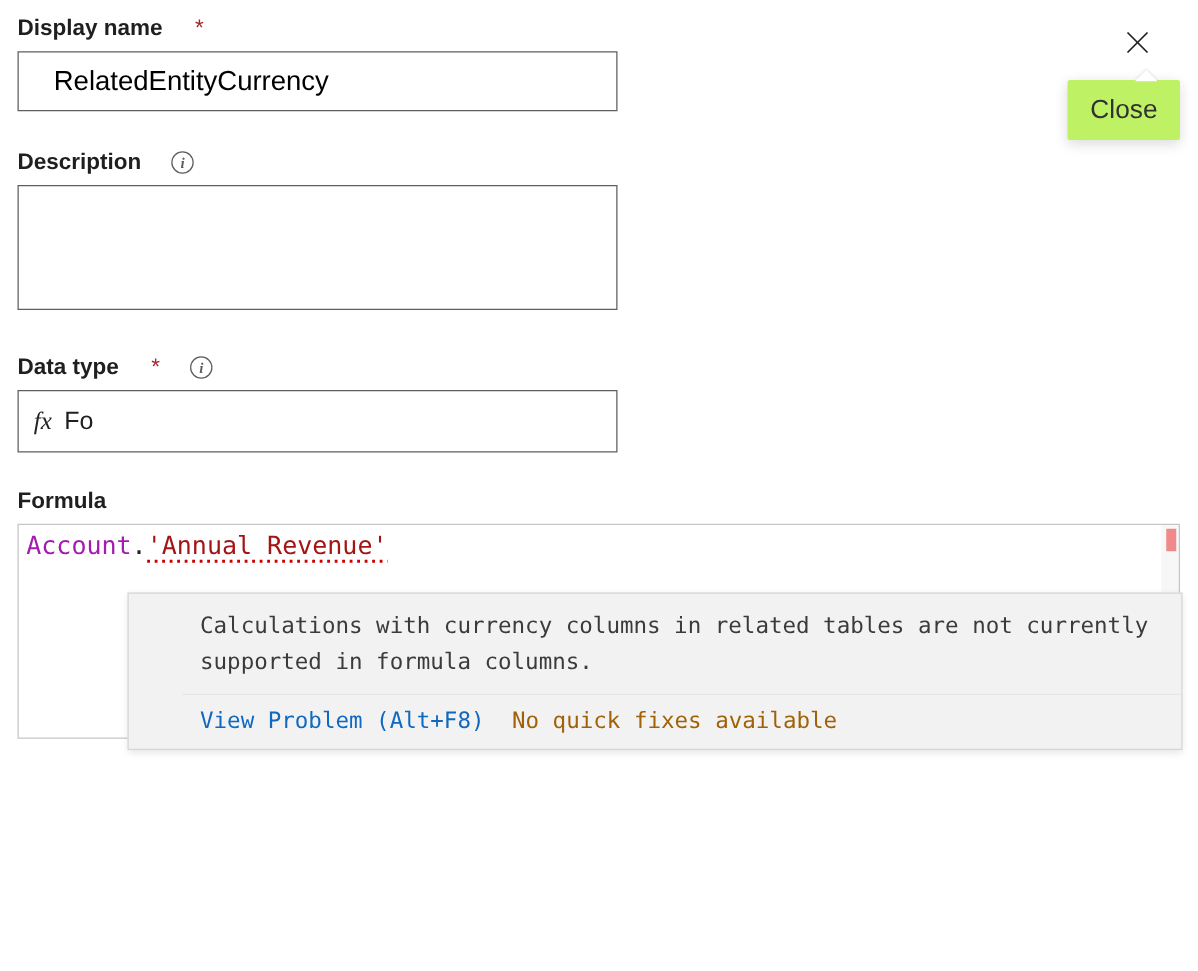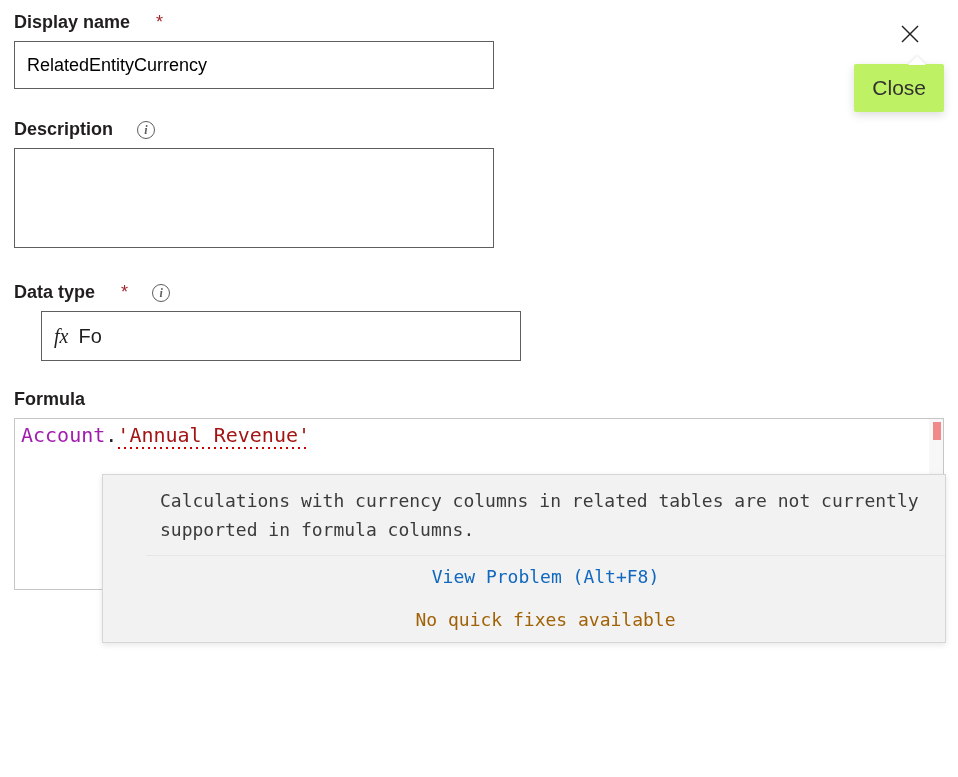--- a/index.html
+++ b/index.html
@@ -97,22 +97,22 @@
     font-style: italic;
     font-family: Georgia, serif;
     color: #605e5c;
     cursor: pointer;
     line-height: 1;
   }
   .text-input {
     width: 480px;
     height: 48px;
     border: 1.5px solid #605e5c;
-    padding: 0 12px;
-    font-size: 18px;
+    padding: 0 28px;
+    font-size: 22px;
     font-family: inherit;
     background: #fff;
   }
   .textarea-input {
     width: 480px;
     height: 100px;
     border: 1.5px solid #605e5c;
     padding: 8px 12px;
     font-size: 18px;
     font-family: inherit;
@@ -123,21 +123,20 @@
     width: 480px;
     height: 50px;
     border: 1.5px solid #605e5c;
     display: flex;
     align-items: center;
     padding: 0 12px;
     gap: 10px;
     cursor: pointer;
     background: #fff;
     position: relative;
-    margin-left: 27px;
   }
   .fx-icon {
     font-family: Georgia, "Times New Roman", serif;
     font-style: italic;
     font-size: 20px;
     color: #212121;
   }
   .select-text {
     font-size: 20px;
     white-space: nowrap;
@@ -160,21 +159,20 @@
     padding: 12px 14px 10px 14px;
     color: #3b3b3b;
     line-height: 1.6;
     border-bottom: 1px solid #e6e6e6;
   }
   .error-actions {
     padding: 10px 14px 12px 14px;
     display: flex;
     gap: 22px;
     align-items: center;
-    flex-direction: column;
   }
   .view-problem {
     color: #1068bf;
     cursor: pointer;
   }
   .no-fix {
     color: #a16207;
   }
   .formula-label {
     font-size: 18px;

